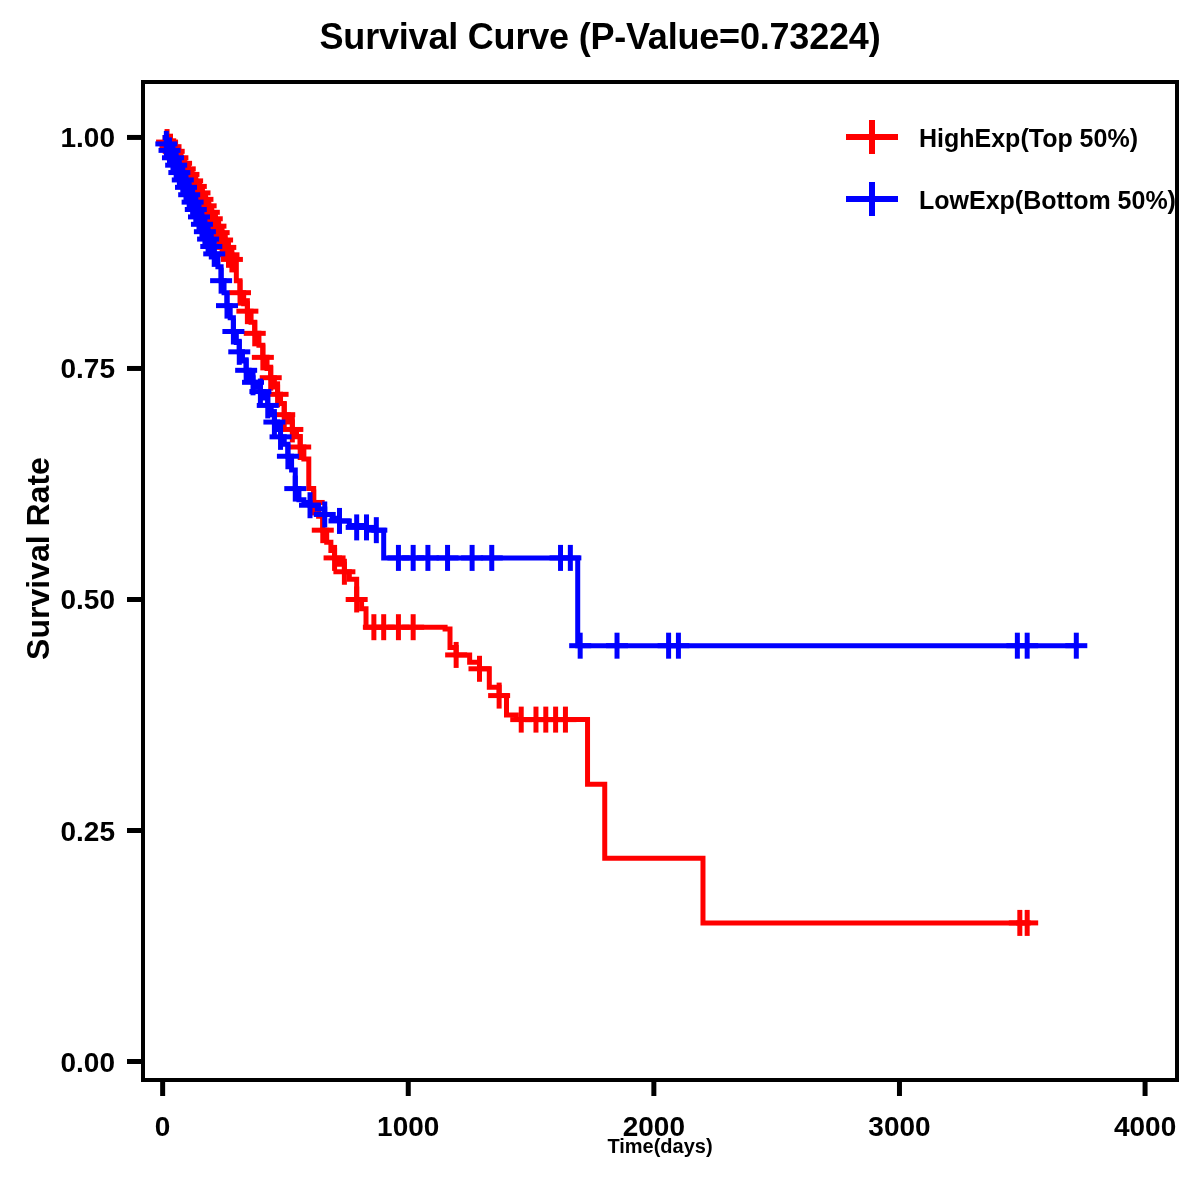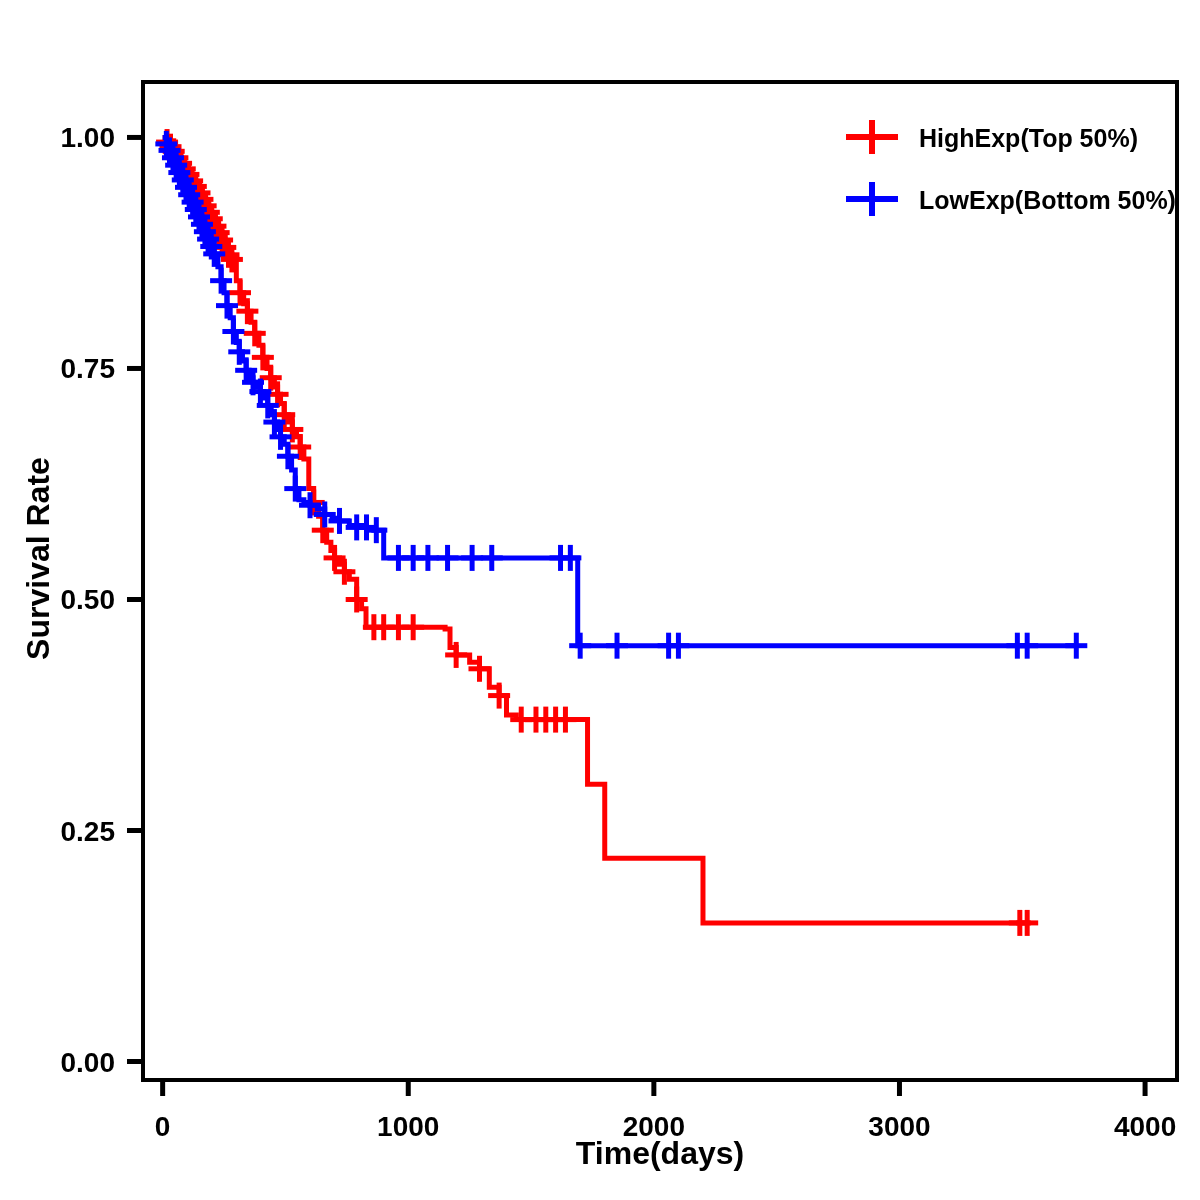--- a/index.html
+++ b/index.html
@@ -37,21 +37,21 @@
     color: #000000;
     transform: rotate(-90deg);
     transform-origin: center center;
   }
   #x-axis-label {
     position: absolute;
     left: 143px;
     top: 1135px;
     width: 1034px;
     text-align: center;
-    font-size: 32px;
+    font-size: 20px;
     font-weight: bold;
     color: #000000;
   }
   svg#plot {
     position: absolute;
     left: 0;
     top: 0;
   }
   .tick-text {
     font-family: "Liberation Sans", sans-serif;
@@ -64,20 +64,21 @@
     font-size: 25px;
     font-weight: bold;
     fill: #000000;
   }
 </style>
 </head>
 <body>
 
 <div id="page">
 
+  <div id="chart-title">Survival Curve (P-Value=0.73224)</div>
 
   <div id="y-axis-label">Survival Rate</div>
 
   <div id="x-axis-label">Time(days)</div>
 
   <svg id="plot" width="1200" height="1200">
     <g id="frame-group">
         <rect x="143" y="82" width="1034" height="998" fill="none" stroke="#000" stroke-width="4"></rect>
       </g>
     <g id="ticks-group">

